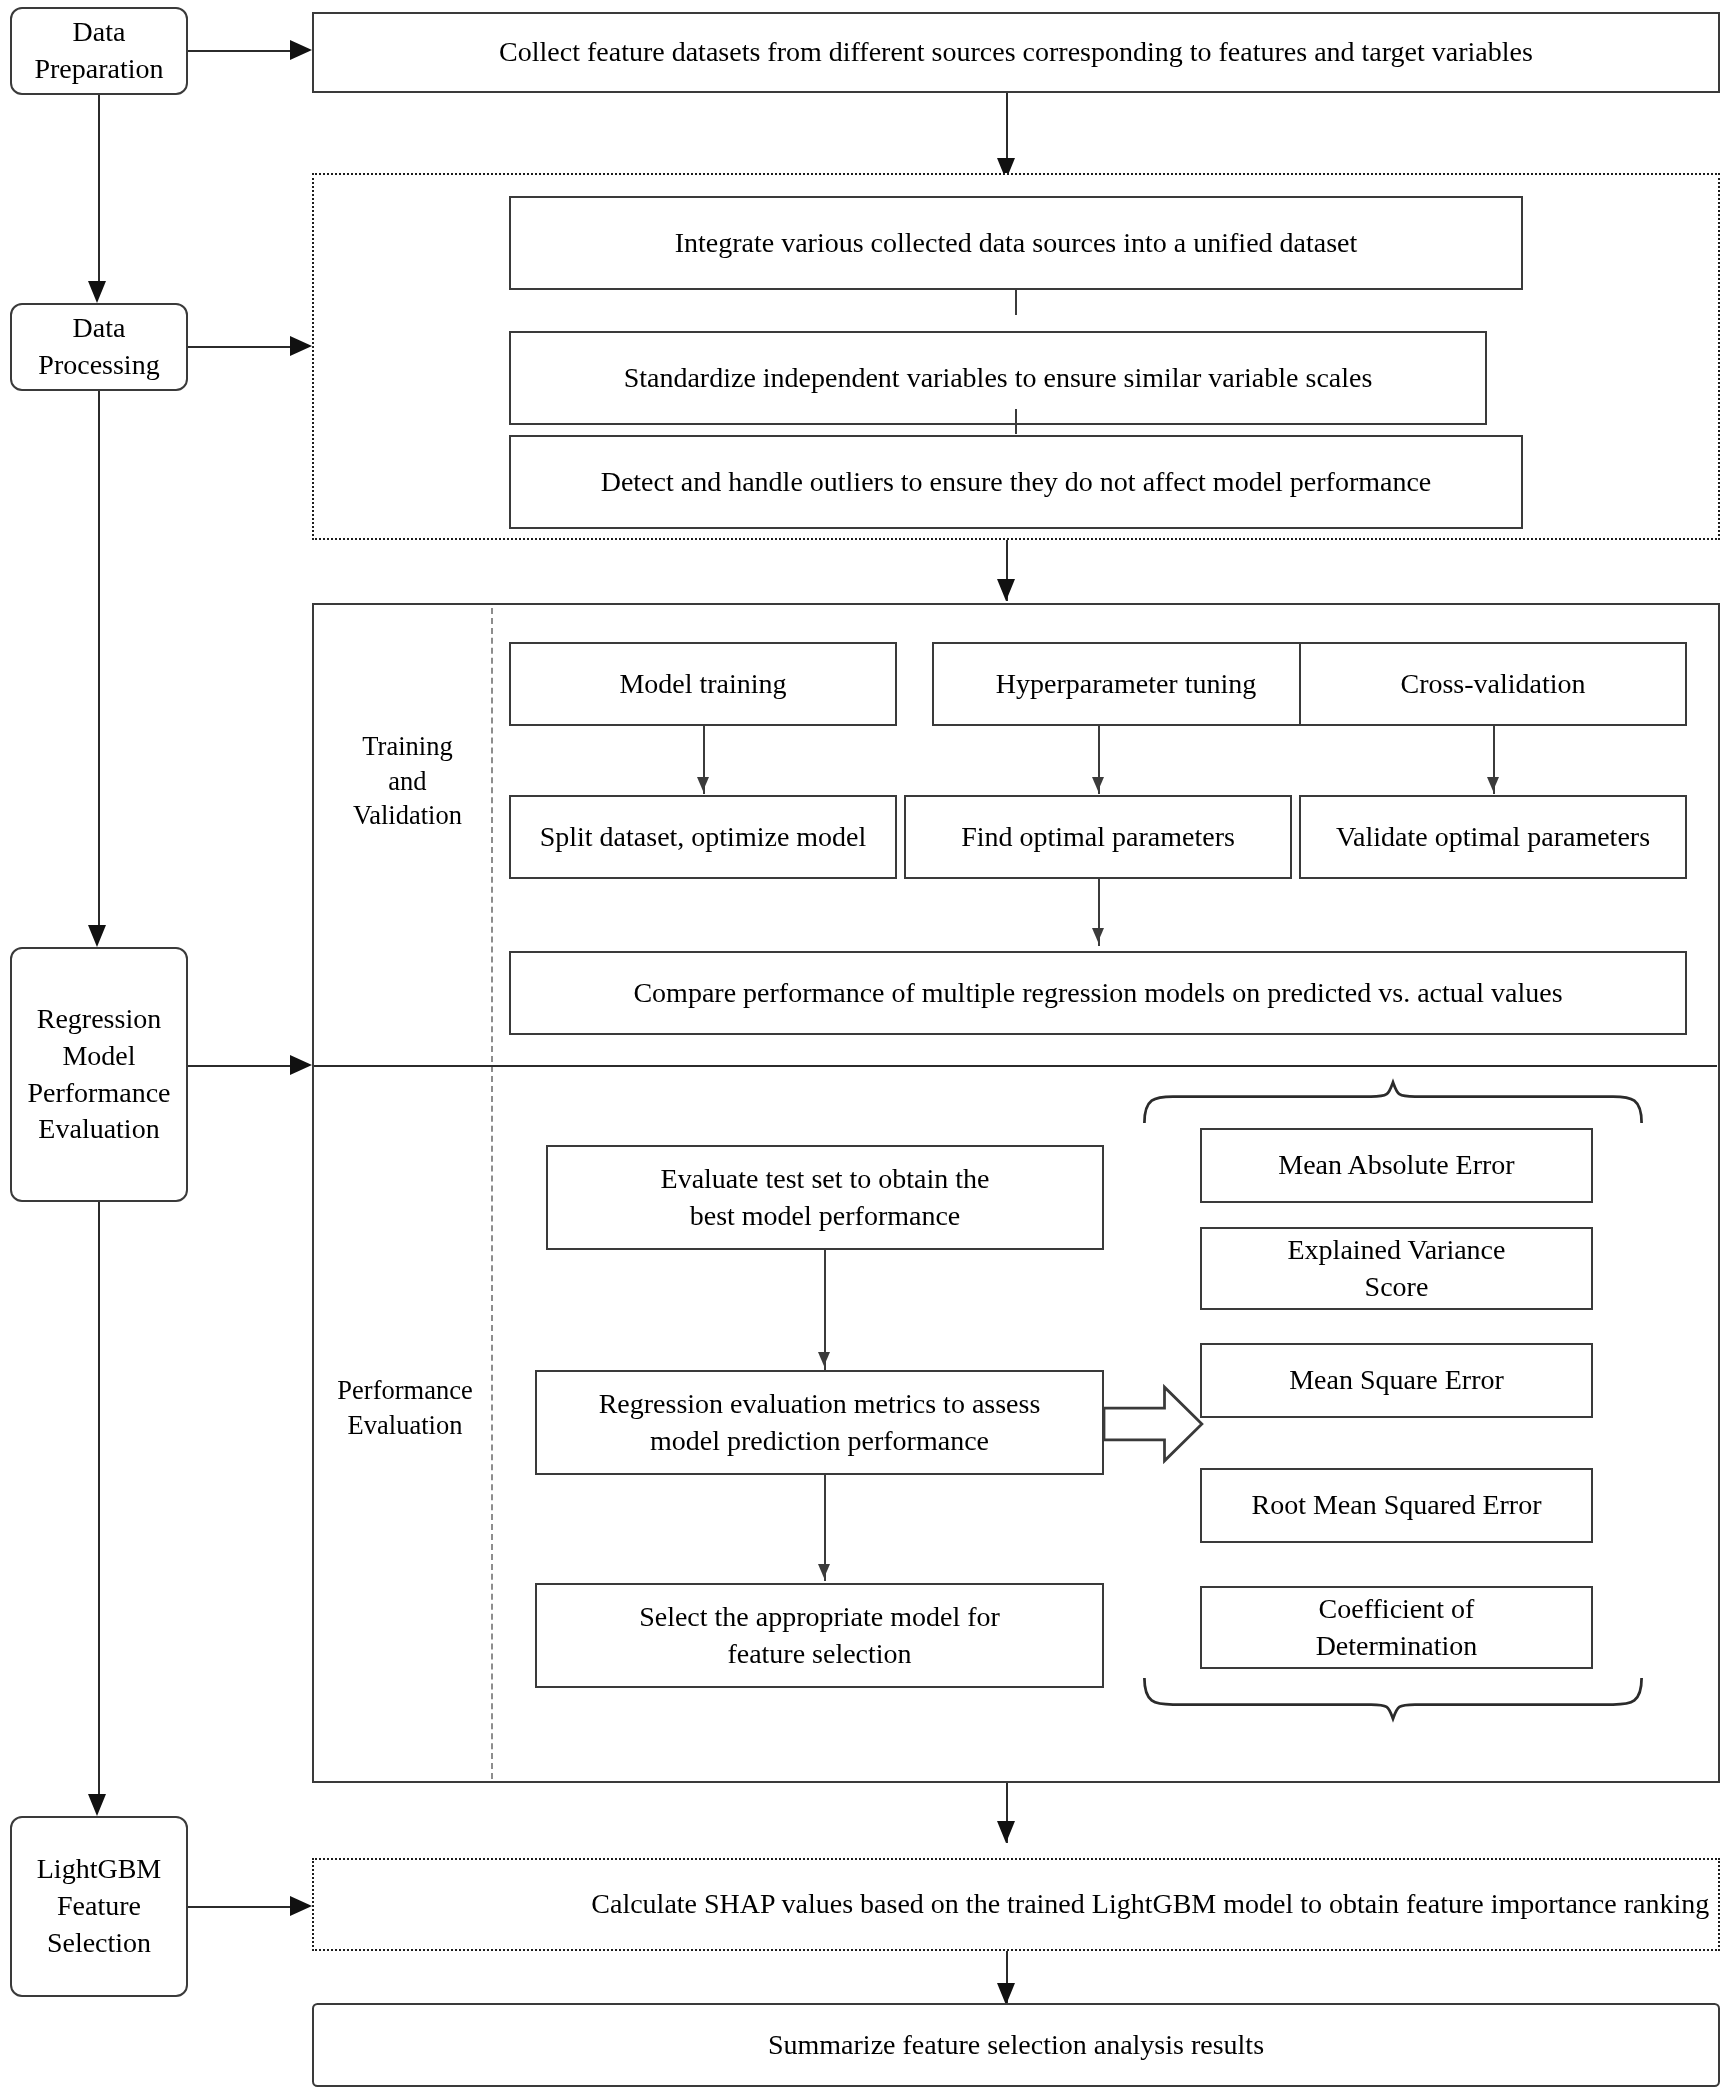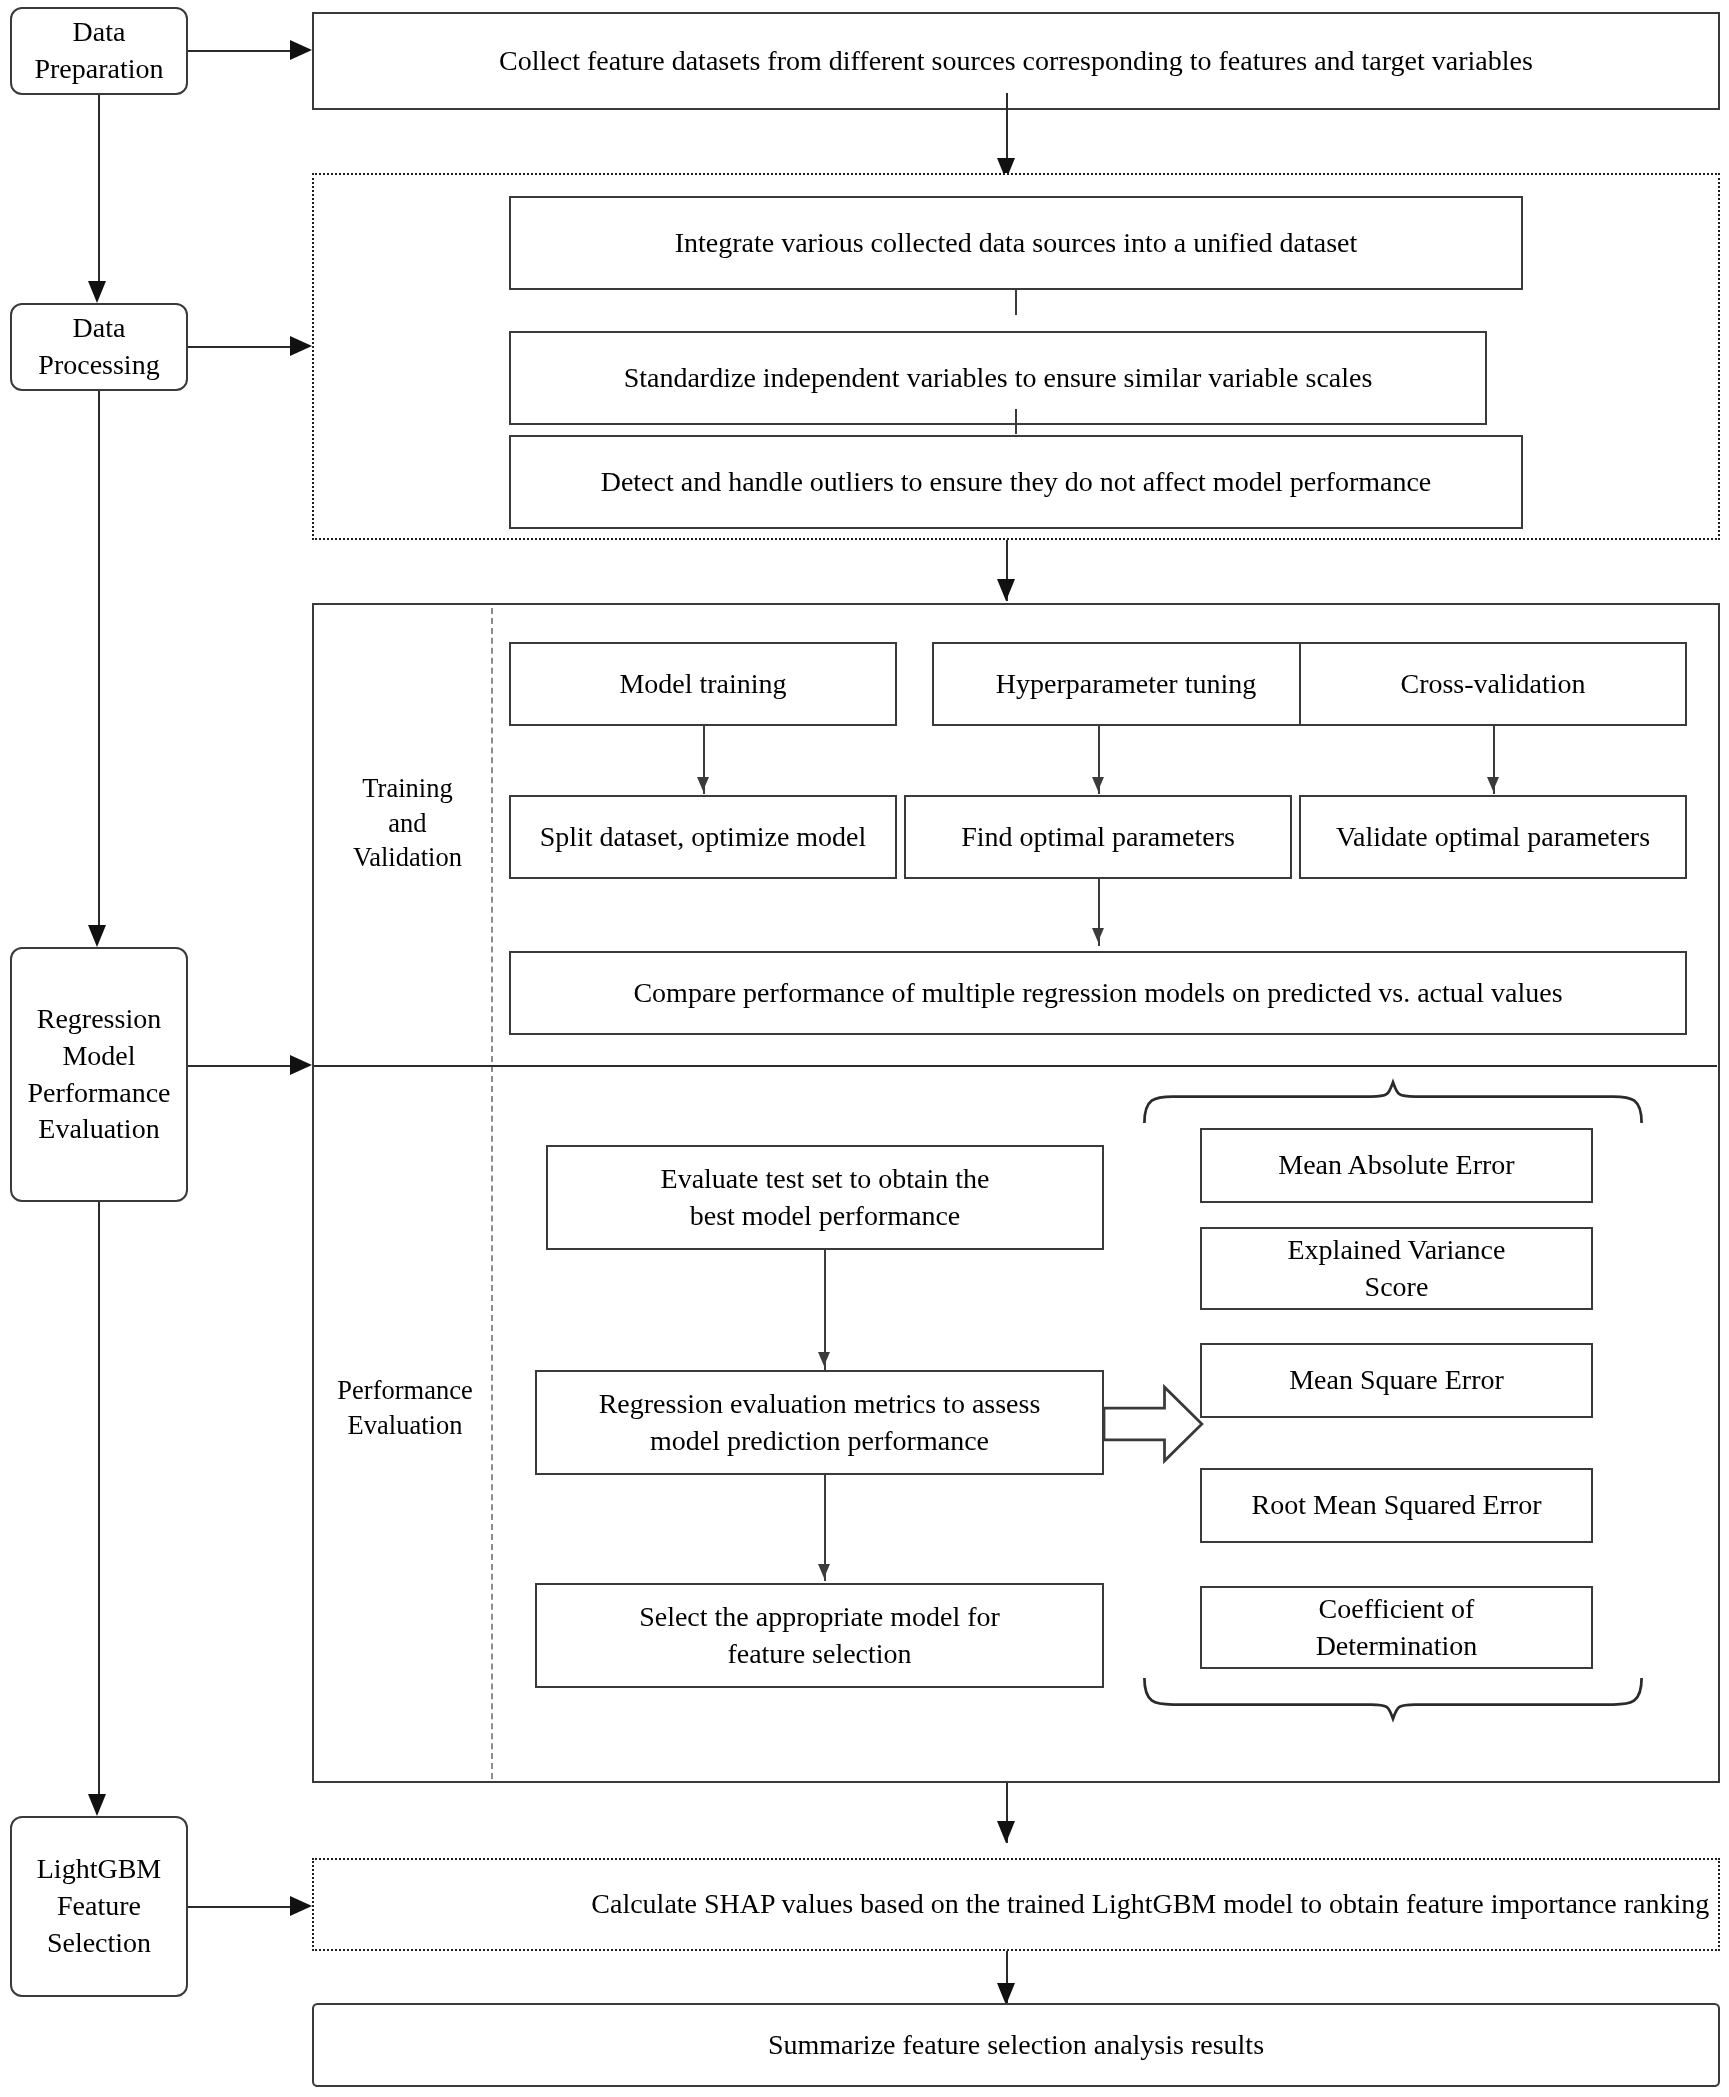--- a/index.html
+++ b/index.html
@@ -69,21 +69,21 @@
 
   <div class="hline" style="left:188px;top:346px;width:102px;"></div>
   <div class="arrow-r" style="left:290px;top:336px;"></div>
 
   <div class="hline" style="left:188px;top:1065px;width:102px;"></div>
   <div class="arrow-r" style="left:290px;top:1055px;"></div>
 
   <div class="hline" style="left:188px;top:1906px;width:102px;"></div>
   <div class="arrow-r" style="left:290px;top:1896px;"></div>
 
-  <div class="node box" style="left:312px;top:12px;width:1408px;height:98px;">
+  <div class="node box" style="left:312px;top:12px;width:1408px;height:81px;">
     <span class="txt fs-md">Collect feature datasets from different sources corresponding to features and target variables</span>
   </div>
 
   <div class="vline" style="left:1006px;top:93px;height:65px;"></div>
   <div class="arrow-d" style="left:997px;top:158px;"></div>
 
   <div class="node dotted" style="left:312px;top:173px;width:1408px;height:367px;"></div>
 
   <div class="node box" style="left:509px;top:196px;width:1014px;height:94px;">
     <span class="txt fs-md">Integrate various collected data sources into a unified dataset</span>
@@ -101,21 +101,21 @@
 
   <div class="vline" style="left:1006px;top:540px;height:61px;"></div>
   <div class="arrow-d" style="left:997px;top:579px;"></div>
 
   <div class="node box" style="left:312px;top:603px;width:1408px;height:1180px;"></div>
 
   <div class="vdash" style="left:491px;top:608px;height:1171px;"></div>
 
   <div class="hsolid-sep" style="left:314px;top:1065px;width:1403px;"></div>
 
-  <div class="node" style="left:327px;top:762px;width:161px;height:122px;">
+  <div class="node" style="left:327px;top:720px;width:161px;height:122px;">
     <span class="txt fs-sm">Training<br>and<br>Validation</span>
   </div>
   <div class="node" style="left:320px;top:1364px;width:170px;height:88px;">
     <span class="txt fs-sm">Performance<br>Evaluation</span>
   </div>
 
   <div class="node box" style="left:509px;top:642px;width:388px;height:84px;">
     <span class="txt fs-md">Model training</span>
   </div>
   <div class="node box" style="left:904px;top:642px;width:388px;height:84px;margin-left:28px;">

